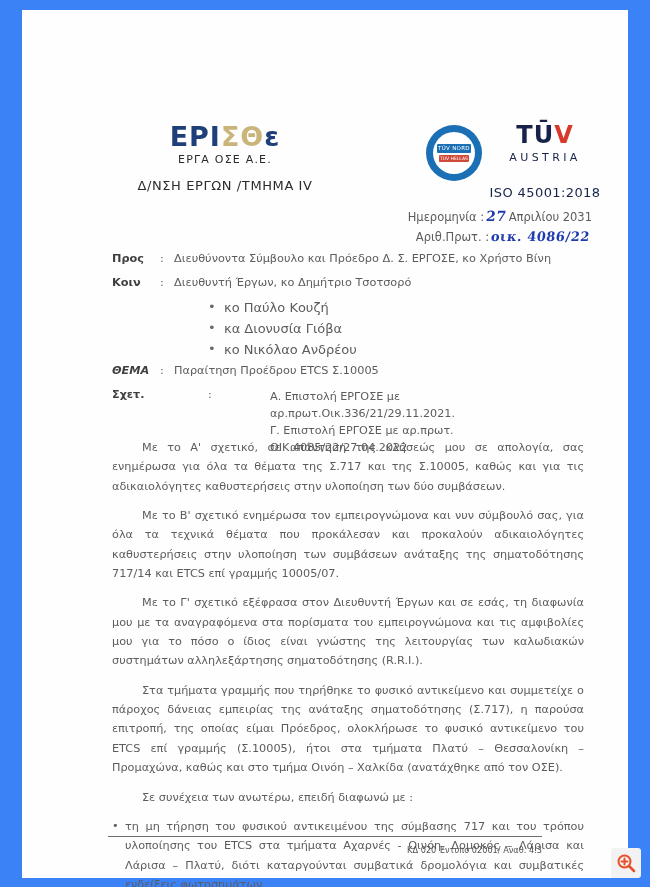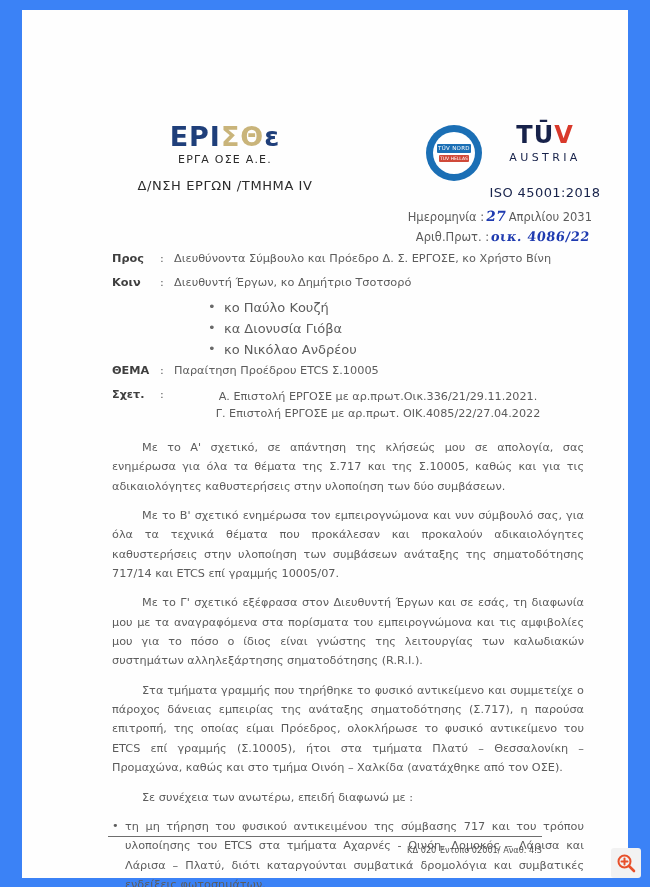--- a/index.html
+++ b/index.html
@@ -205,37 +205,37 @@
 
   .subject {
     position: absolute;
     left: 90px; top: 354px;
     width: 470px;
     font-size: 11.3px;
   }
   .subject .line { display: flex; }
   .subject .k {
     width: 48px; flex: 0 0 48px;
-    font-weight: bold; color: #3f3f3f;
+    font-weight: bold; color: #3f3f3f; font-style: italic;
   }
   .subject .c { width: 14px; flex: 0 0 14px; }
 
   .refs {
     position: absolute;
     left: 90px; top: 378px;
     width: 470px;
     font-size: 11.2px;
   }
-  .refs .head { display: flex; }
+  .refs .head { display: flex; gap: 48px; }
   .refs .k {
     width: 48px; flex: 0 0 48px;
     font-weight: bold; color: #3f3f3f;
   }
   .refs .c { width: 14px; flex: 0 0 14px; }
-  .refs .list { flex: 1; text-align: center; }
+  .refs .list { flex: 1; }
   .refs .item { line-height: 1.52; }
 
   
   .body {
     position: absolute;
     left: 90px; top: 428px;
     width: 472px;
     font-size: 11.25px;
     line-height: 1.72;
     text-align: justify;

